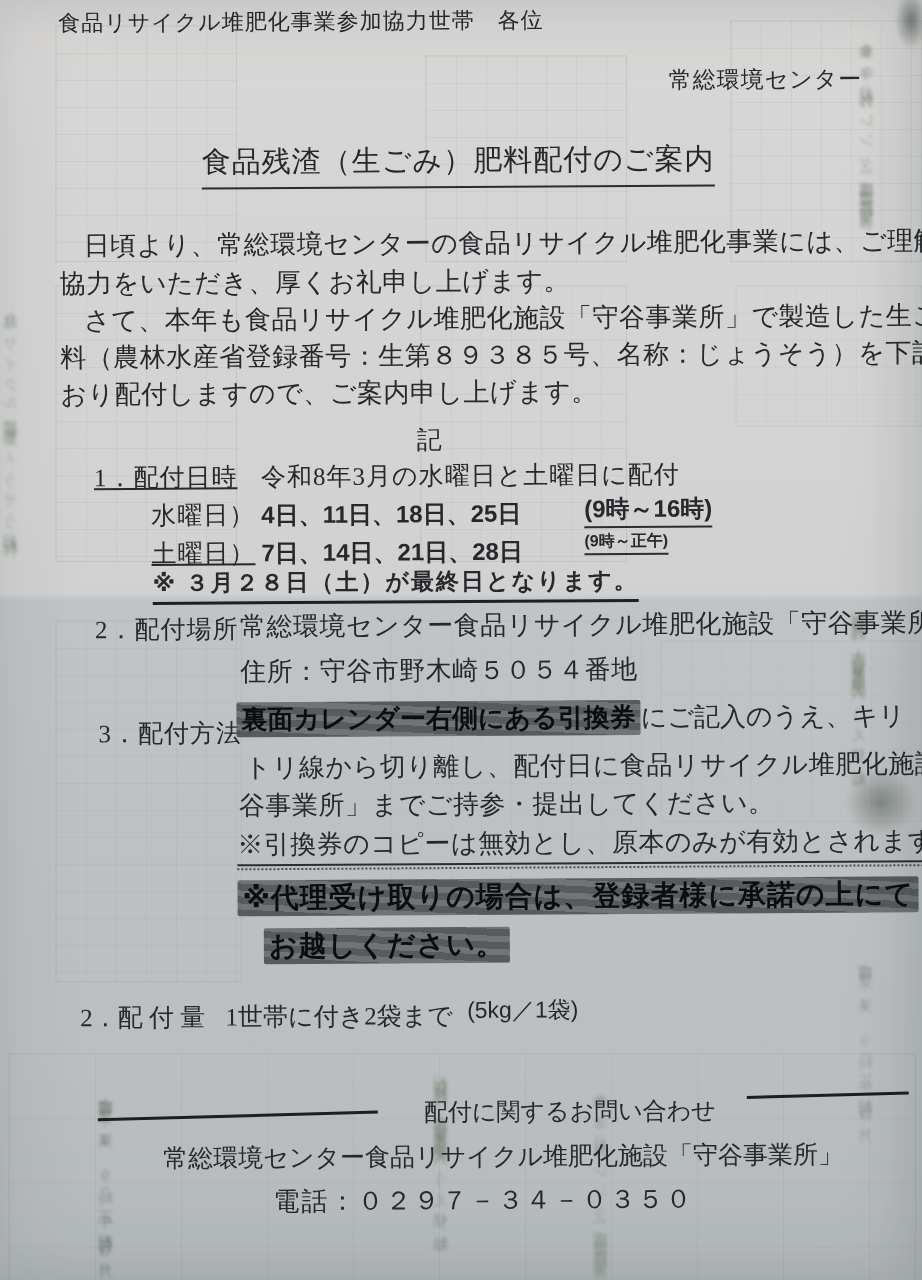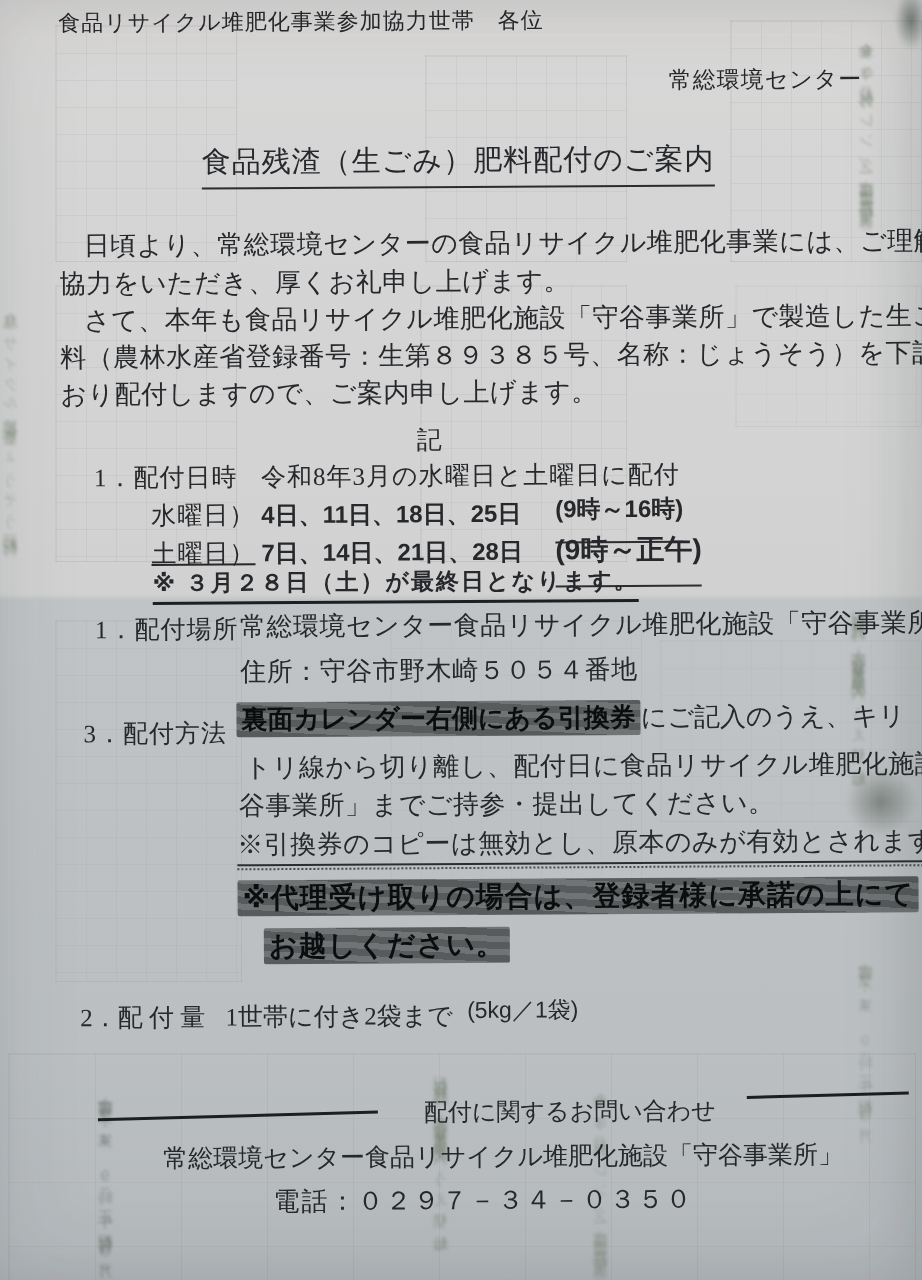--- a/index.html
+++ b/index.html
@@ -15,21 +15,21 @@
   }
   .vignette{position:absolute;inset:0;pointer-events:none;
     box-shadow:inset 0 0 90px rgba(40,45,50,.10), inset -18px 0 40px rgba(40,50,45,.08);}
   .content{position:absolute;inset:0;transform:rotate(-0.35deg);}
   .t{position:absolute;white-space:nowrap;}
   .serif{font-family:"Liberation Serif","DejaVu Serif",serif;}
   .sans{font-family:"Liberation Sans","DejaVu Sans",sans-serif;}
   .title{font-size:29px;letter-spacing:1px;border-bottom:2.5px solid #2a2c2e;padding-bottom:5px;}
   .body26{font-size:26px;letter-spacing:.5px;}
   .lbl25{font-size:25px;letter-spacing:1px;}
-  .u-time{border-bottom:2px solid #2b2e30;padding-bottom:16px;font-weight:600;}
+  .u-time{border-bottom:2px solid #2b2e30;padding-bottom:1px;font-weight:600;margin-left:29px;}
   .u-note{font-weight:700;border-bottom:3px solid #1d2022;padding-bottom:3px;letter-spacing:2px;}
   .u-double{border-bottom:2px solid #2b2e30;position:relative;padding-bottom:2px;}
   .u-double::after{content:"";position:absolute;left:0;right:-4px;bottom:-6px;
     border-bottom:2px dotted rgba(43,46,48,.8);}
   .mark{background-image:repeating-linear-gradient(3deg,
       rgba(73,77,78,.88) 0 7px, rgba(95,99,100,.82) 7px 13px);
     color:#0c0d0e;font-weight:700;padding:2px 5px 3px 5px;border-radius:2px;}
   .big-mark{font-size:28px;letter-spacing:1px;}
   .rule{position:absolute;height:3px;background:#1c1e20;transform:rotate(-1.2deg);}
   
@@ -83,38 +83,38 @@
     <div class="t title" style="left:461px;top:141px;transform:translateX(-50%);">食品残渣（生ごみ）肥料配付のご案内</div>
 
     <div class="t body26" style="left:86px;top:226px;">日頃より、常総環境センターの食品リサイクル堆肥化事業には、ご理解・ご</div>
     <div class="t body26" style="left:62px;top:264px;">協力をいただき、厚くお礼申し上げます。</div>
     <div class="t body26" style="left:86px;top:301px;">さて、本年も食品リサイクル堆肥化施設「守谷事業所」で製造した生ごみ肥</div>
     <div class="t body26" style="left:62px;top:338px;">料（農林水産省登録番号：生第８９３８５号、名称：じょうそう）を下記のと</div>
     <div class="t body26" style="left:62px;top:375px;">おり配付しますので、ご案内申し上げます。</div>
 
     <div class="t" style="left:418px;top:423px;font-size:25px;letter-spacing:2px;">記</div>
 
-    <div class="t lbl25" style="left:95px;top:459px;">1．配付日時</div>
+    <div class="t lbl25" style="left:95px;top:459px;text-decoration:underline;">1．配付日時</div>
     <div class="t lbl25" style="left:262px;top:459px;">令和8年3月の水曜日と土曜日に配付</div>
 
     <div class="t lbl25" style="left:152px;top:497px;">水曜日）</div>
     <div class="t sans" style="left:262px;top:498px;font-size:24px;font-weight:600;">4日、11日、18日、25日</div>
     <div class="t sans u-time" style="left:556px;top:494px;font-size:24px;">(9時～16時)</div>
 
     <div class="t lbl25" style="left:152px;top:535px;text-decoration:underline;">土曜日）</div>
     <div class="t sans" style="left:262px;top:536px;font-size:24px;font-weight:600;">7日、14日、21日、28日</div>
-    <div class="t sans u-time" style="left:556px;top:532px;font-size:28px;">(9時～正午)</div>
+    <div class="t sans u-time" style="left:556px;top:532px;font-size:16px;">(9時～正午)</div>
 
     <div class="t sans u-note" style="left:153px;top:566px;font-size:23px;">※ ３月２８日（土）が最終日となります。</div>
 
-    <div class="t lbl25" style="left:95px;top:611px;">1．配付場所</div>
+    <div class="t lbl25" style="left:95px;top:611px;">2．配付場所</div>
     <div class="t body26" style="left:240px;top:608px;">常総環境センター食品リサイクル堆肥化施設「守谷事業所」</div>
     <div class="t body26" style="left:240px;top:653px;">住所：守谷市野木崎５０５４番地</div>
 
-    <div class="t lbl25" style="left:83px;top:715px;">3．配付方法</div>
+    <div class="t lbl25" style="left:98px;top:715px;">3．配付方法</div>
     <div class="t" style="left:236px;top:701px;font-size:26px;">
       <span class="sans mark" style="font-size:26px;">裏面カレンダー右側にある引換券</span><span class="serif">にご記入のうえ、キリ</span>
     </div>
     <div class="t body26" style="left:244px;top:749px;">トリ線から切り離し、配付日に食品リサイクル堆肥化施設「守</div>
     <div class="t body26" style="left:238px;top:787px;">谷事業所」までご持参・提出してください。</div>
     <div class="t body26 u-double" style="left:236px;top:826px;">※引換券のコピーは無効とし、原本のみが有効とされます。</div>
 
     <div class="t" style="left:236px;top:878px;">
       <span class="sans mark big-mark">※代理受け取りの場合は、登録者様に承諾の上にて</span>
     </div>

